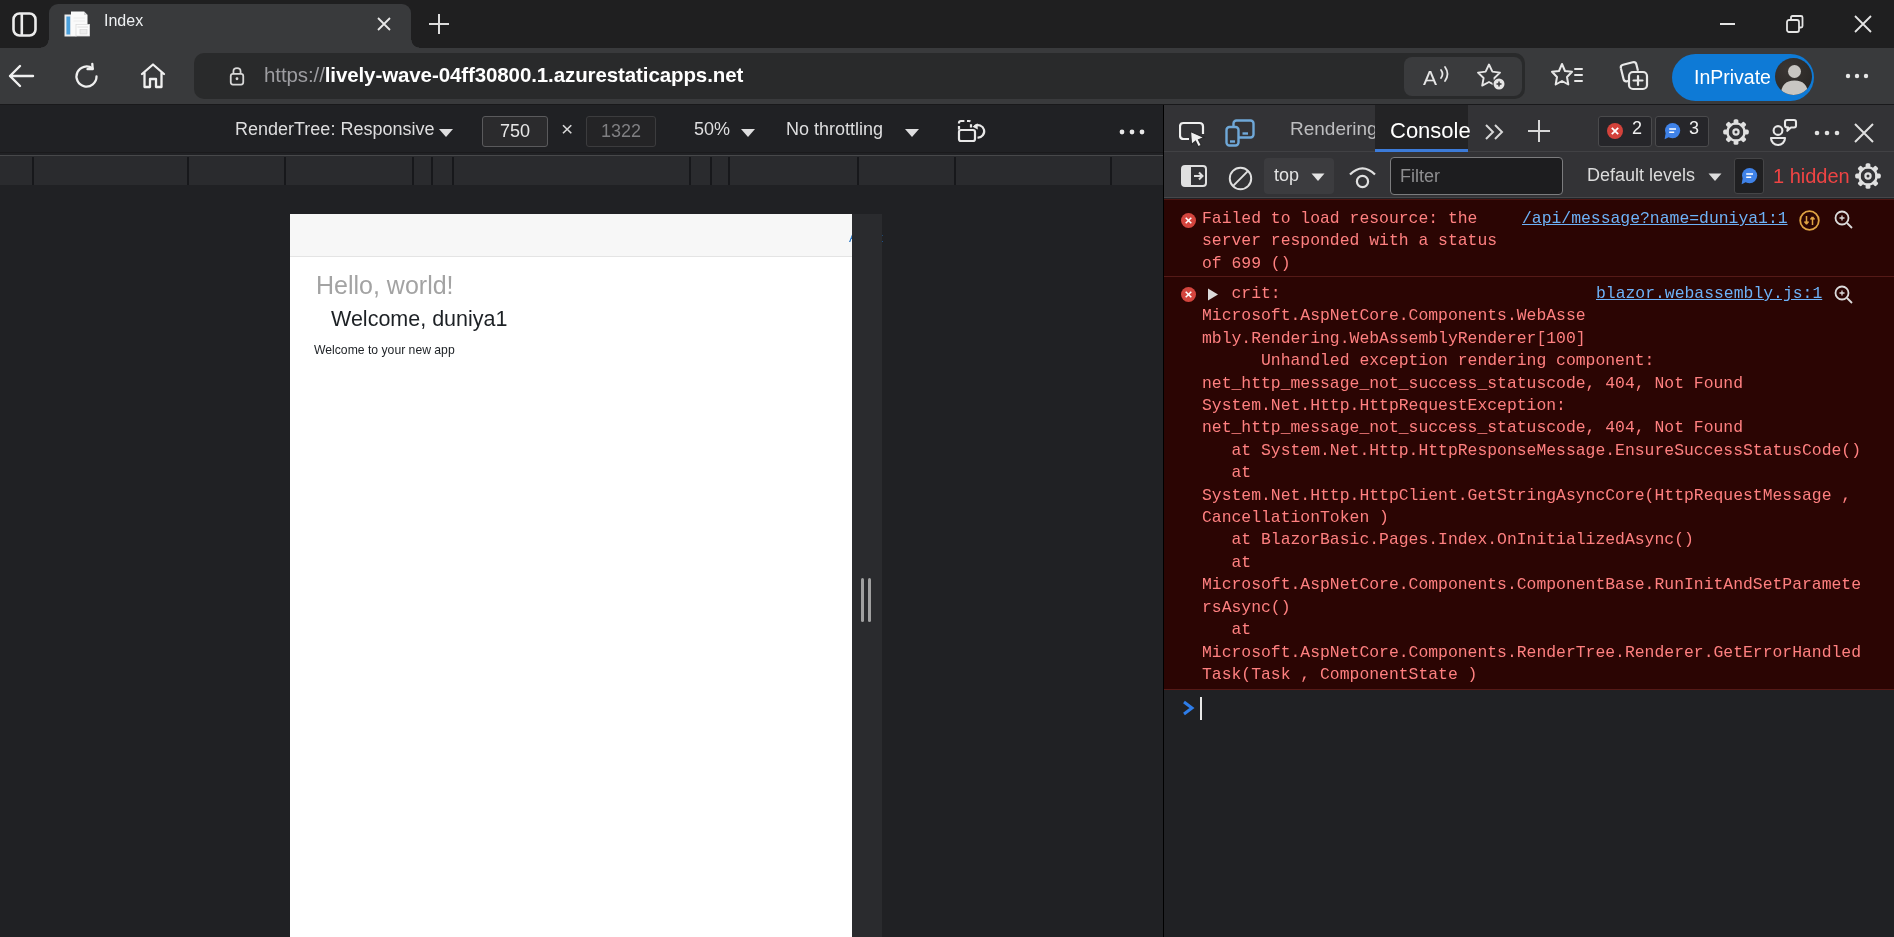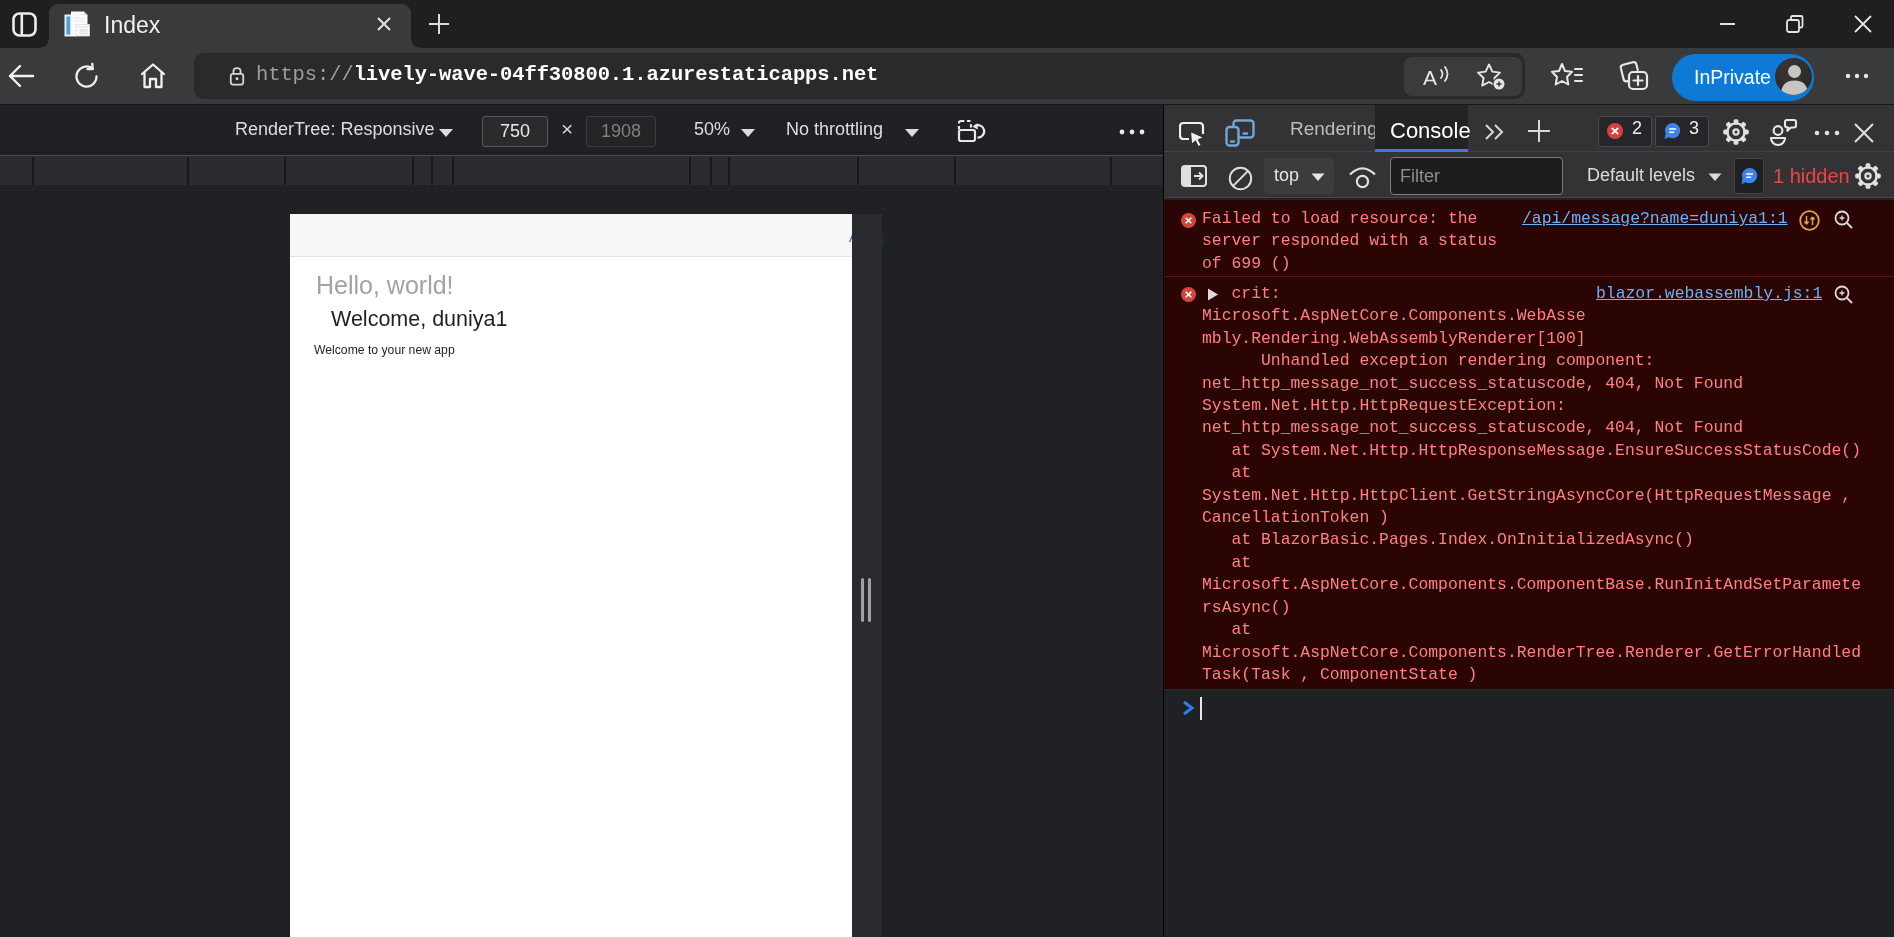--- a/index.html
+++ b/index.html
@@ -27,21 +27,21 @@
     <rect x="1.5" y="4.5" width="12" height="22" fill="#ededee"></rect>
     <rect x="3.4" y="6.5" width="3.8" height="18" fill="#4ba0dc"></rect>
     <path d="M8 1.5 L21 1.5 L24.5 5 L24.5 26 L8 26 Z" fill="#fafafa"></path>
     <path d="M21 1.5 L21 5 L24.5 5 Z" fill="#d2d3d4"></path>
     <line x1="10.5" y1="8" x2="22" y2="8" stroke="#e8e8e8" stroke-width="0.8"></line>
     <line x1="10.5" y1="11" x2="22" y2="11" stroke="#e8e8e8" stroke-width="0.8"></line>
     <rect x="13" y="14.5" width="13.5" height="11.5" fill="#fcfcfc" stroke="#dcdcdd" stroke-width="0.8"></rect>
     <line x1="14.5" y1="17" x2="25" y2="17" stroke="#dddddd" stroke-width="0.9"></line>
     <rect x="17" y="19.5" width="7" height="4.5" fill="#ececec" stroke="#d8d8d8" stroke-width="0.7"></rect>
   </svg>
-  <div class="abs" style="left:104px;top:12px;color:#eef0f2;font-size:23px;">Index</div>
+  <div class="abs" style="left:104px;top:12px;color:#eef0f2;font-size:16px;">Index</div>
 
   <svg class="abs" style="left:375px;top:15px;" width="18" height="18" viewBox="0 0 18 18">
     <path d="M3 3 L15 15 M15 3 L3 15" stroke="#e8e8e8" stroke-width="1.8"></path>
   </svg>
 
   <svg class="abs" style="left:428px;top:13px;" width="22" height="22" viewBox="0 0 22 22">
     <path d="M11 1 L11 21 M1 11 L21 11" stroke="#dcdcdc" stroke-width="2"></path>
   </svg>
 
   <svg class="abs" style="left:1714px;top:14px;" width="26" height="20" viewBox="0 0 26 20">
@@ -70,21 +70,21 @@
     <path d="M4 13 L15 3.5 L26 13 M6.5 11.5 L6.5 26 L12 26 L12 18 L18 18 L18 26 L23.5 26 L23.5 11.5" fill="none" stroke="#f0f0f0" stroke-width="2.3" stroke-linecap="round" stroke-linejoin="round"></path>
   </svg>
 
   <div class="abs" style="left:194px;top:53px;width:1331px;height:46px;background:#292a2b;border-radius:10px;"></div>
 
   <svg class="abs" style="left:227px;top:64px;" width="20" height="25" viewBox="0 0 22 28">
     <rect x="4" y="11" width="14" height="12" rx="2.5" fill="none" stroke="#d8d8d8" stroke-width="2"></rect>
     <path d="M7 11 L7 8 Q7 4.5 11 4.5 Q15 4.5 15 8 L15 11" fill="none" stroke="#d8d8d8" stroke-width="2"></path>
     <circle cx="11" cy="16.5" r="1.6" fill="#d8d8d8"></circle>
   </svg>
-  <div class="abs" style="left:256px;top:63px;font-size:20.5px;color:#9d9da1;letter-spacing:-0.1px;font-family:Liberation Mono, monospace;">https://<span style="color:#ffffff;font-weight:700;">lively-wave-04ff30800.1.azurestaticapps.net</span></div>
+  <div class="abs" style="left:264px;top:63px;font-size:20.5px;color:#9d9da1;letter-spacing:-0.1px;">https://<span style="color:#ffffff;font-weight:700;">lively-wave-04ff30800.1.azurestaticapps.net</span></div>
 
   <div class="abs" style="left:1404px;top:57px;width:118px;height:39px;background:#3a3b3d;border-radius:8px;"></div>
 
   <svg class="abs" style="left:1421px;top:63px;" width="32" height="28" viewBox="0 0 32 28">
     <text x="2" y="22" font-size="21" fill="#e6e6e6" font-family="Liberation Sans">A</text>
     <path d="M20 7 Q23 11 20 15 M24 4 Q29 11 24 18" fill="none" stroke="#e6e6e6" stroke-width="1.8" stroke-linecap="round"></path>
   </svg>
 
   <svg class="abs" style="left:1475px;top:62px;" width="32" height="30" viewBox="0 0 32 30">
     <path d="M14 2.5 L17.4 9.6 L25 10.6 L19.4 16 L20.8 23.6 L14 20 L7.2 23.6 L8.6 16 L3 10.6 L10.6 9.6 Z" fill="none" stroke="#e6e6e6" stroke-width="1.9" stroke-linejoin="round"></path>
@@ -130,21 +130,21 @@
 
   <div class="abs" id="emuzone" style="left:0;top:105px;width:1163px;height:832px;background:#202124;"></div>
 
   <div class="abs" style="left:0;top:105px;width:1163px;height:48px;background:#202124;border-bottom:1px solid #1a1a1c;"></div>
   <div class="abs" style="left:235px;top:119px;color:#dededf;font-size:18px;">RenderTree: Responsive</div>
   <svg class="abs" style="left:437px;top:127px;" width="18" height="12" viewBox="0 0 18 12">
       <path d="M2 2 L9 10 L16 2 Z" fill="#dededf"></path>
     </svg>
   <div class="abs" style="left:482px;top:116px;width:66px;height:31px;background:#2b2b2d;border:1px solid #5a5a5c;border-radius:3px;color:#e8e8e8;font-size:18px;line-height:29px;text-align:center;">750</div>
   <div class="abs" style="left:561px;top:117px;color:#d8d8d8;font-size:21px;">×</div>
-  <div class="abs" style="left:586px;top:116px;width:70px;height:31px;background:#242426;border:1px solid #3c3c3e;border-radius:3px;color:#7f7f82;font-size:18px;line-height:29px;text-align:center;">1908</div>
+  <div class="abs" style="left:586px;top:116px;width:70px;height:31px;background:#242426;border:1px solid #3c3c3e;border-radius:3px;color:#7f7f82;font-size:18px;line-height:29px;text-align:center;">1322</div>
   <div class="abs" style="left:694px;top:119px;color:#dededf;font-size:18px;">50%</div>
   <svg class="abs" style="left:739px;top:127px;" width="18" height="12" viewBox="0 0 18 12">
       <path d="M2 2 L9 10 L16 2 Z" fill="#dededf"></path>
     </svg>
   <div class="abs" style="left:786px;top:119px;color:#dededf;font-size:18px;">No throttling</div>
   <svg class="abs" style="left:903px;top:127px;" width="18" height="12" viewBox="0 0 18 12">
       <path d="M2 2 L9 10 L16 2 Z" fill="#dededf"></path>
     </svg>
 
   <svg class="abs" style="left:955px;top:116px;" width="34" height="30" viewBox="0 0 34 30">

